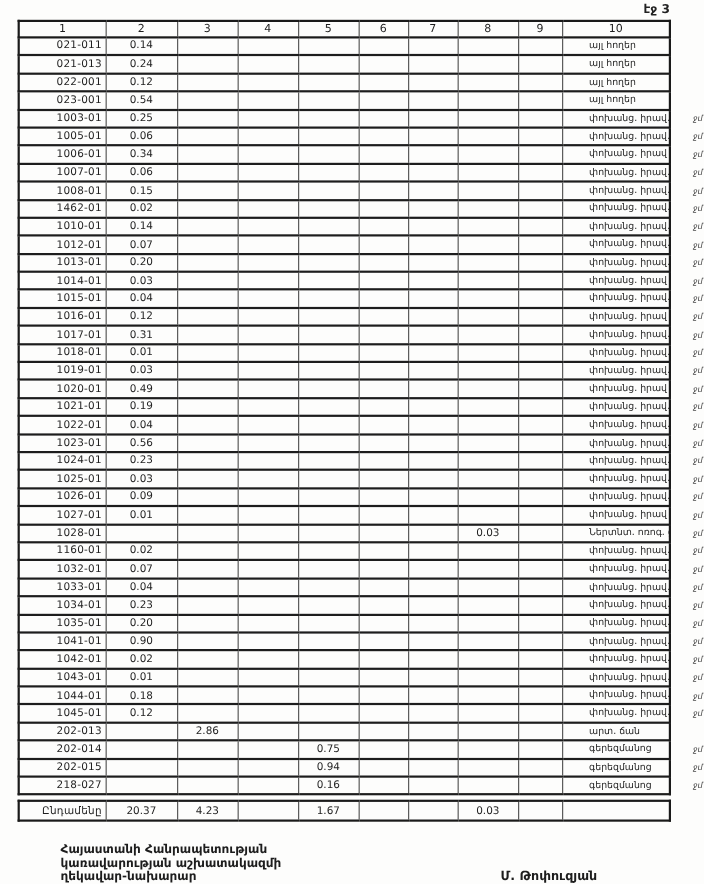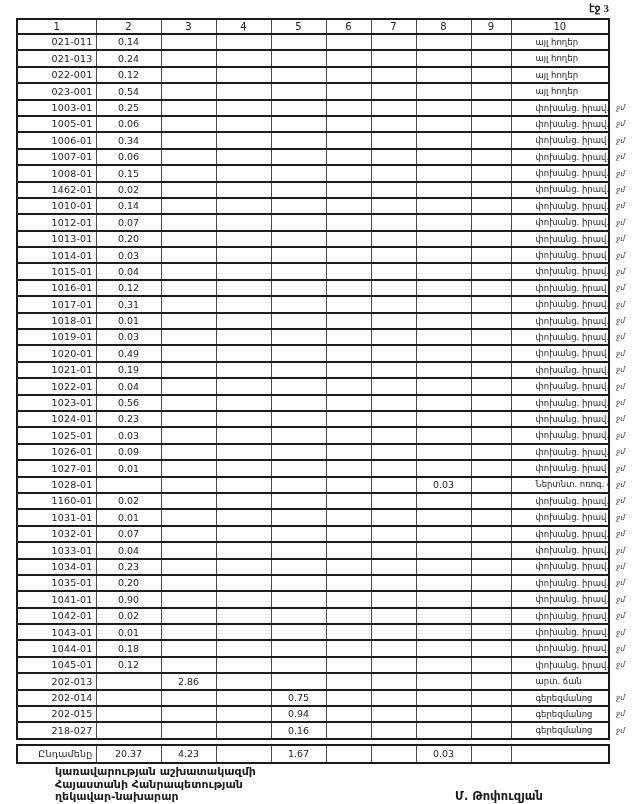--- a/index.html
+++ b/index.html
@@ -3,21 +3,21 @@
 <meta charset="utf-8">
 <style>
   html,body{margin:0;padding:0;}
   body{
     width:640px;height:804px;position:relative;overflow:hidden;
     background:#fdfdfc;color:#1b1b1b;
     font-family:"DejaVu Sans",sans-serif;
   }
   .page-number{
     position:absolute;top:2px;right:31px;
-    font-size:11px;font-weight:bold;color:#222;font-family:Liberation Serif, serif;
+    font-size:11px;font-weight:bold;color:#222;
   }
   .table-wrap{position:absolute;left:16px;top:18px;width:624px;}
   table{border-collapse:collapse;table-layout:fixed;width:624px;}
   td,th{
     font-size:9px;line-height:1;height:14.4px;
     padding:0 3px;overflow:hidden;white-space:nowrap;
     font-weight:normal;color:#1f1f1f;
   }
   th.b{
     border:1px solid #4b4b4b;
@@ -28,21 +28,21 @@
     border:1px solid #4b4b4b;
     border-bottom:2px solid #1d1d1d;
   }
   .edge-l{border-left:2px solid #1a1a1a !important;}
   .edge-r{border-right:2px solid #1a1a1a !important;}
   .cell-code{text-align:right;font-size:9.5px;letter-spacing:.2px;}
   .cell-val{text-align:center;font-size:9.5px;}
   .cell-label{text-align:left;font-size:8.5px;padding-left:24px;}
   .cell-mark{
     border:none;background:transparent;
-    font-size:7.5px;color:#4a4a4a;padding-left:6px;
+    font-size:7.5px;color:#4a4a4a;padding-left:20px;
     font-style:italic;
   }
   .totals-table{margin-top:4px;}
   .totals-table td.b{
     border-top:2px solid #1a1a1a;border-bottom:2px solid #1a1a1a;
     height:16px;
   }
   .footer{
     position:absolute;left:55px;top:766px;
     font-size:11px;font-weight:bold;color:#1d1d1d;line-height:12.5px;
@@ -459,33 +459,20 @@
           <td class="b cell-val"></td>
           <td class="b cell-val"></td>
           <td class="b cell-val"></td>
           <td class="b cell-val"></td>
           <td class="b cell-val"></td>
           <td class="b cell-val"></td>
           <td class="b edge-r cell-label">փոխանց. իրավ.</td>
           <td class="cell-mark">ջմ</td>
         </tr>
         <tr>
-          <td class="b edge-l cell-code">1031-01</td>
-          <td class="b cell-val">0.01</td>
-          <td class="b cell-val"></td>
-          <td class="b cell-val"></td>
-          <td class="b cell-val"></td>
-          <td class="b cell-val"></td>
-          <td class="b cell-val"></td>
-          <td class="b cell-val"></td>
-          <td class="b cell-val"></td>
-          <td class="b edge-r cell-label">փոխանց. իրավ</td>
-          <td class="cell-mark">ջմ</td>
-        </tr>
-        <tr>
           <td class="b edge-l cell-code">1032-01</td>
           <td class="b cell-val">0.07</td>
           <td class="b cell-val"></td>
           <td class="b cell-val"></td>
           <td class="b cell-val"></td>
           <td class="b cell-val"></td>
           <td class="b cell-val"></td>
           <td class="b cell-val"></td>
           <td class="b cell-val"></td>
           <td class="b edge-r cell-label">փոխանց. իրավ.</td>
@@ -676,17 +663,17 @@
           <td class="b cell-val">0.03</td>
           <td class="b cell-val"></td>
           <td class="b edge-r cell-label"></td>
           <td class="cell-mark"></td>
         </tr>
     </tbody>
   </table>
 </div>
 
 <div class="footer">
+  <div>Հայաստանի Հանրապետության</div>
   <div>կառավարության աշխատակազմի</div>
-  <div>Հայաստանի Հանրապետության</div>
   <div>ղեկավար-նախարար</div>
 </div>
 <div class="signature">Մ. Թոփուզյան</div>
 
 </body></html>

